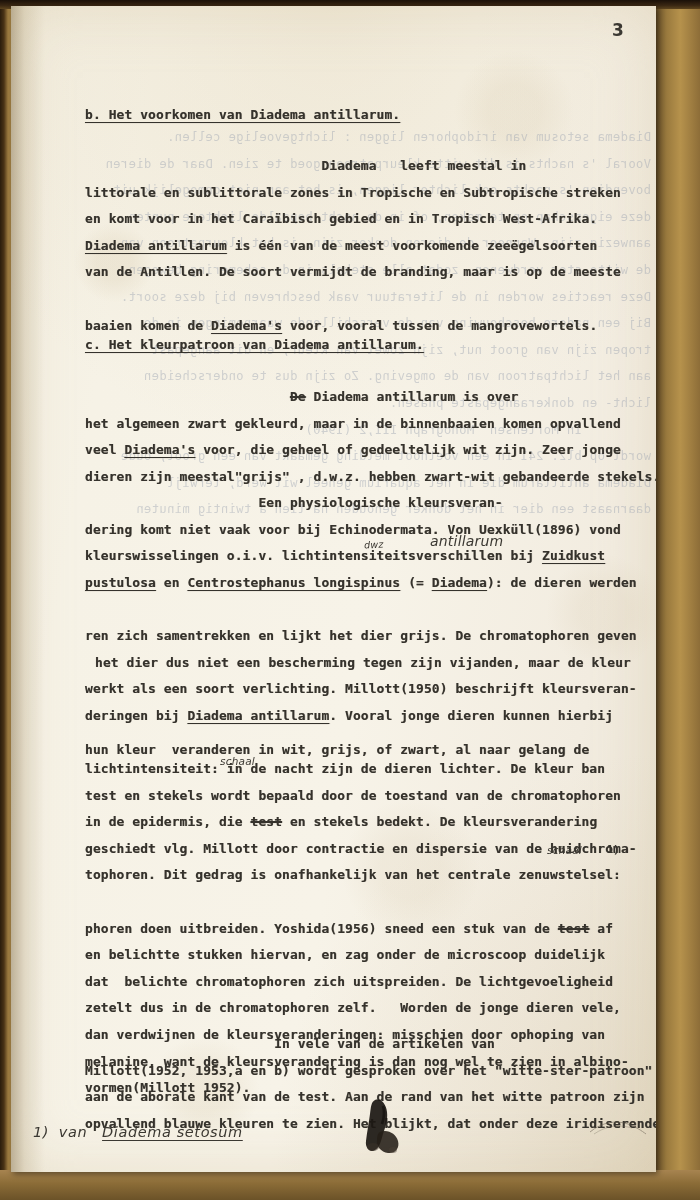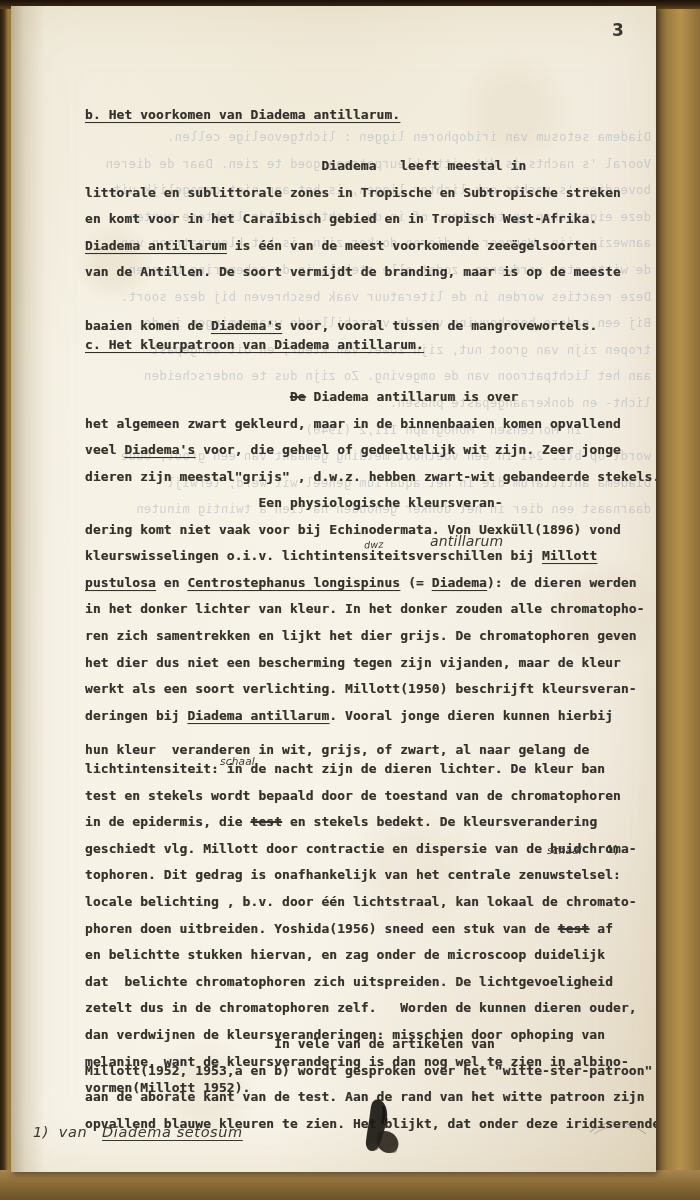--- a/index.html
+++ b/index.html
@@ -153,38 +153,36 @@
         <div class="ln" style="top: 231.8px; left: 74px;"><span class="u">Diadema antillarum</span> is één van de meest voorkomende zeeëgelsoorten</div>
         <div class="ln" style="top: 258.4px; left: 74px;">van de Antillen. De soort vermijdt de branding, maar is op de meeste</div>
         <div class="ln" style="top: 311.6px; left: 74px;">baaien komen de <span class="u">Diadema's</span> voor, vooral tussen de mangrovewortels.</div>
         <div class="ln" style="top: 331px; left: 74px;"><span class="u">c. Het kleurpatroon van Diadema antillarum.</span></div>
         <div class="ln" style="top: 383px; left: 74px;">                          <span class="strike">De</span> Diadema antillarum is over</div>
         <div class="ln" style="top: 409.6px; left: 74px;">het algemeen zwart gekleurd, maar in de binnenbaaien komen opvallend</div>
         <div class="ln" style="top: 436.2px; left: 74px;">veel <span class="u">Diadema's</span> voor, die geheel of gedeeltelijk wit zijn. Zeer jonge</div>
         <div class="ln" style="top: 462.8px; left: 74px;">dieren zijn meestal"grijs" , d.w.z. hebben zwart-wit gebandeerde stekels.</div>
         <div class="ln" style="top: 489px; left: 74px;">                      Een physiologische kleursveran-</div>
         <div class="ln" style="top: 515.6px; left: 74px;">dering komt niet vaak voor bij Echinodermata. Von Uexküll(1896) vond</div>
-        <div class="ln" style="top: 542.2px; left: 74px;">kleurswisselingen o.i.v. lichtintensiteitsverschillen bij <span class="u">Millott</span></div>
+        <div class="ln" style="top: 542.2px; left: 74px;">kleurswisselingen o.i.v. lichtintensiteitsverschillen bij <span class="u">Zuidkust</span></div>
         <div class="ln" style="top: 568.8px; left: 74px;"><span class="u">pustulosa</span> en <span class="u">Centrostephanus longispinus</span> (= <span class="u">Diadema</span>): de dieren werden</div>
-        <div class="ln" style="top: 595.4px; left: 74px;">in het donker lichter van kleur. In het donker zouden alle chromatopho-</div>
         <div class="ln" style="top: 622px; left: 74px;">ren zich samentrekken en lijkt het dier grijs. De chromatophoren geven</div>
-        <div class="ln" style="top: 648.6px; left: 74px;">het dier dus niet een bescherming tegen zijn vijanden, maar de kleur</div>
+        <div class="ln" style="top: 648.6px; left: 84px;">het dier dus niet een bescherming tegen zijn vijanden, maar de kleur</div>
         <div class="ln" style="top: 675.2px; left: 74px;">werkt als een soort verlichting. Millott(1950) beschrijft kleursveran-</div>
         <div class="ln" style="top: 701.8px; left: 74px;">deringen bij <span class="u">Diadema antillarum</span>. Vooral jonge dieren kunnen hierbij</div>
         <div class="ln" style="top: 728.4px; left: 74px; margin-top: 8px;">hun kleur  veranderen in wit, grijs, of zwart, al naar gelang de</div>
         <div class="ln" style="top: 755px; left: 74px;">lichtintensiteit: in de nacht zijn de dieren lichter. De kleur ban</div>
         <div class="ln" style="top: 781.6px; left: 74px;">test en stekels wordt bepaald door de toestand van de chromatophoren</div>
         <div class="ln" style="top: 808.2px; left: 74px;">in de epidermis, die <span class="strike">test</span> en stekels bedekt. De kleursverandering</div>
         <div class="ln" style="top: 834.8px; left: 74px;">geschiedt vlg. Millott door contractie en dispersie van de huidchroma-</div>
         <div class="ln" style="top: 861.4px; left: 74px;">tophoren. Dit gedrag is onafhankelijk van het centrale zenuwstelsel:</div>
-        <div class="ln" style="top: 888px; left: 74px;">locale belichting , b.v. door één lichtstraal, kan lokaal de chromato-</div>
         <div class="ln" style="top: 914.6px; left: 74px;">phoren doen uitbreiden. Yoshida(1956) sneed een stuk van de <span class="strike">test</span> af</div>
         <div class="ln" style="top: 941.2px; left: 74px;">en belichtte stukken hiervan, en zag onder de microscoop duidelijk</div>
         <div class="ln" style="top: 967.8px; left: 74px;">dat  belichte chromatophoren zich uitspreiden. De lichtgevoeligheid</div>
-        <div class="ln" style="top: 994.4px; left: 74px;">zetelt dus in de chromatophoren zelf.   Worden de kunnen dieren ouder,</div>
+        <div class="ln" style="top: 994.4px; left: 74px;">zetelt dus in de chromatophoren zelf.   Worden de jonge dieren vele,</div>
         <div class="ln" style="top: 1021px; left: 74px;">dan verdwijnen de kleursveranderingen: misschien door ophoping van</div>
         <div class="ln" style="top: 1047.6px; left: 74px;">melanine, want de kleursverandering is dan nog wel te zien in albino-</div>
         <div class="ln" style="top: 1074.2px; left: 74px;">vormen(Millott 1952).</div>
         <div class="ln" style="top: 1030px; left: 74px;">                        In vele van de artikelen van</div>
         <div class="ln" style="top: 1056.6px; left: 74px;">Millott(1952, 1953,a en b) wordt gesproken over het "witte-ster-patroon"</div>
         <div class="ln" style="top: 1083.2px; left: 74px;">aan de aborale kant van de test. Aan de rand van het witte patroon zijn</div>
         <div class="ln" style="top: 1109.8px; left: 74px;">opvallend blauwe kleuren te zien. Het blijkt, dat onder deze iridiserende</div>
         <div class="ln" style="left: 596px; top: 838px; font-size: 10px;">1)</div>
       </div>
 

